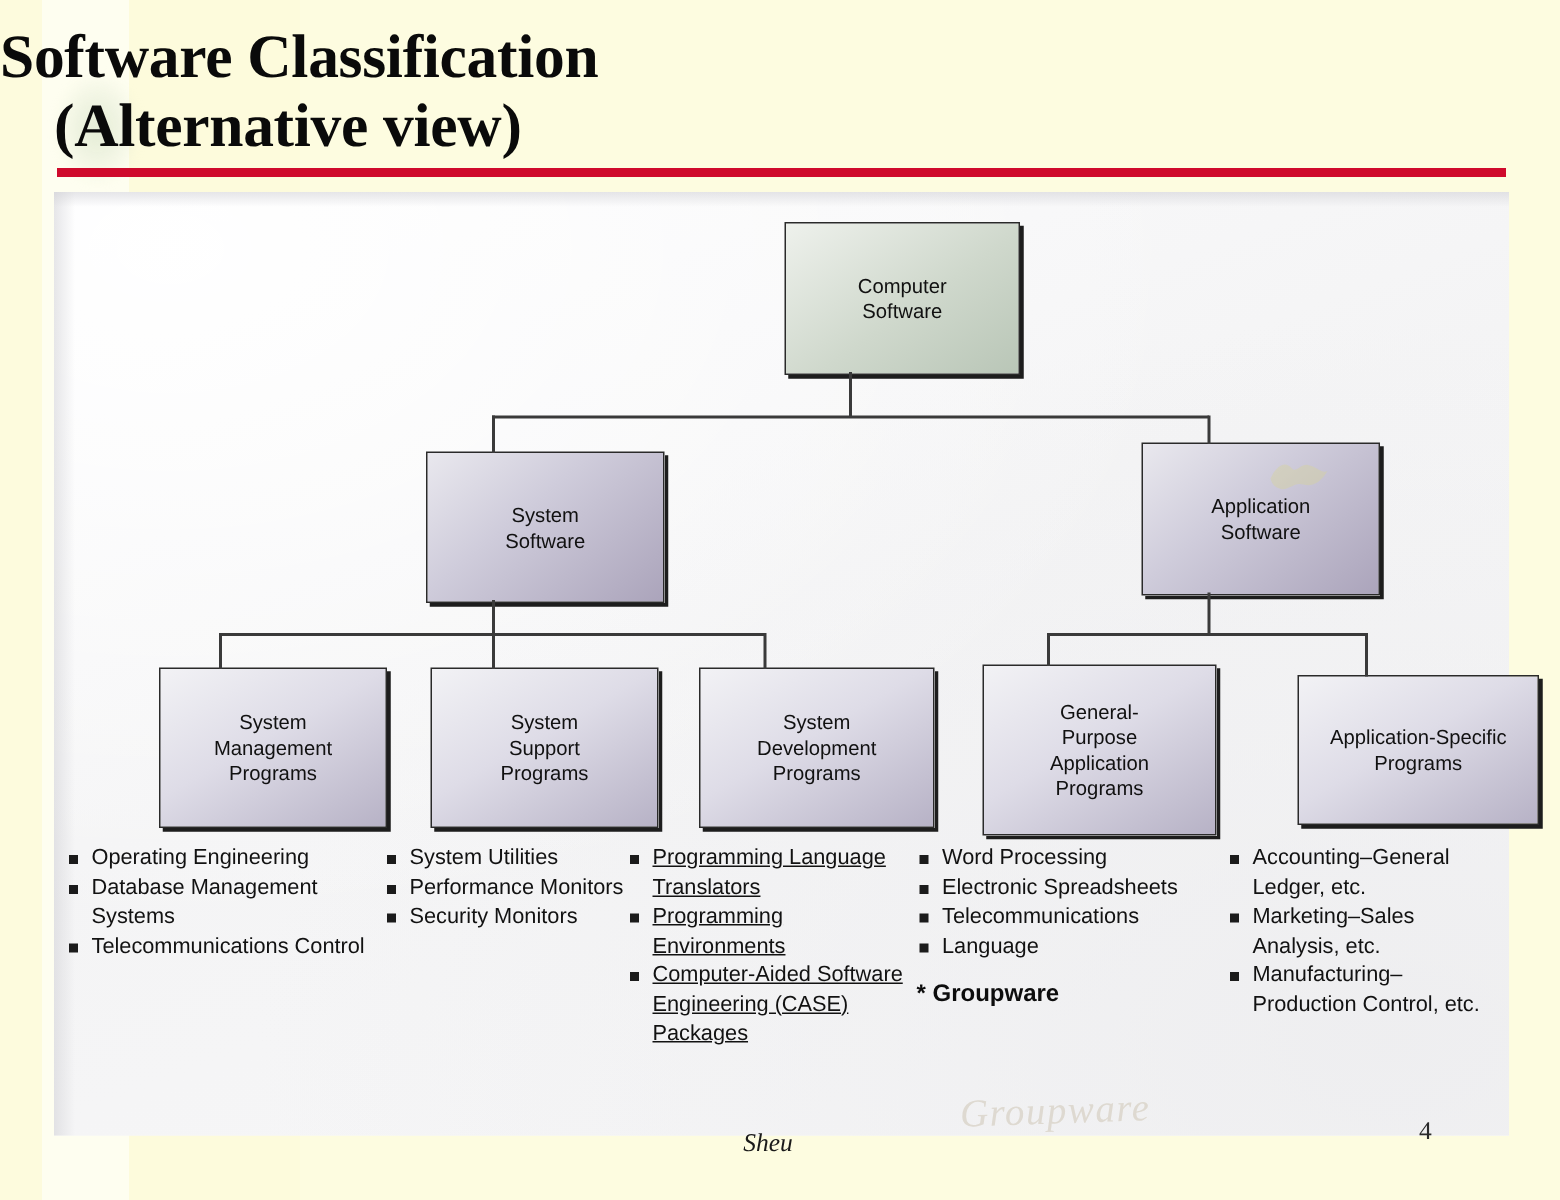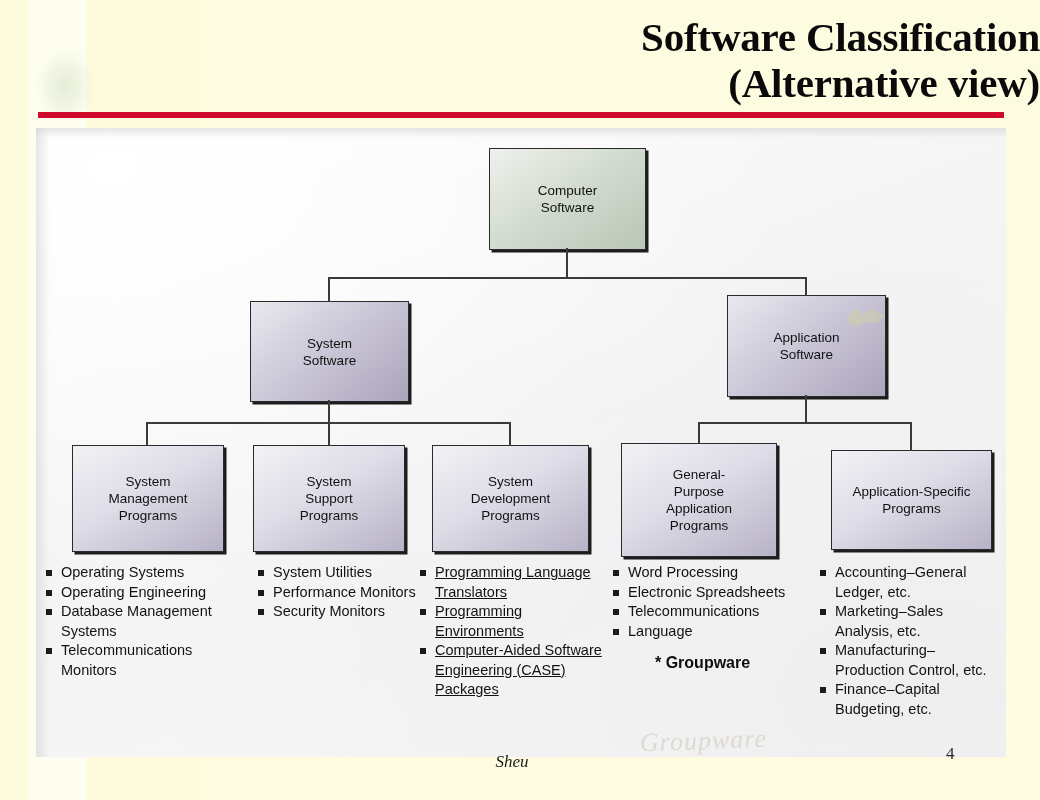--- a/index.html
+++ b/index.html
@@ -36,30 +36,30 @@
     background: radial-gradient(ellipse at 50% 50%, rgba(222,232,208,0.85), rgba(250,250,226,0) 72%);
     filter: blur(3px);
   }
 
   
   #title-block {
     position: absolute;
     left: 0;
     top: 14px;
     width: 1040px;
-    text-align: right;
+    text-align: left;
     font-family: "Liberation Serif", serif;
     font-weight: bold;
     font-size: 41px;
     line-height: 46px;
     color: #0a0a0a;
     letter-spacing: -0.2px;
   }
   #title-line1 { display:block; }
-  #title-line2 { display:block; }
+  #title-line2 { display:block;padding-left:36px; }
 
   #title-rule {
     position: absolute;
     left: 38px;
     top: 112px;
     width: 966px;
     height: 6px;
     background: #cf0a2c;
   }
 
@@ -92,20 +92,21 @@
     border: 1.5px solid #2a2a2a;
     box-shadow: 2.5px 2.5px 0 0 #1d1d1d;
     display: flex;
     align-items: center;
     justify-content: center;
     text-align: center;
     color: #111;
     font-size: 13.5px;
     line-height: 17px;
     font-family: "Liberation Sans", sans-serif;
+    margin-left: 34px;
   }
   .node span { display:block; }
 
   .node-root {
     background: linear-gradient(145deg, #eef1ec 0%, #cfd8cc 55%, #b9c6b7 100%);
   }
   .node-l2 {
     background: linear-gradient(140deg, #e9e8ee 0%, #cfccdb 40%, #aba4bb 100%);
   }
   .node-l3 {
@@ -152,21 +153,20 @@
     height: 6px;
     background: #1b1b1b;
   }
   .groupware {
     margin-top: 12px;
     font-weight: bold;
     font-size: 16px;
     color: #0d0d0d;
     position: relative;
     padding-left: 0;
-    margin-left: 44px;
   }
   #groupware-ghost {
     position: absolute;
     left: 640px;
     top: 726px;
     font-family: "Liberation Serif", serif;
     font-style: italic;
     font-size: 26px;
     color: #d8d2c6;
     opacity: 0.75;
@@ -288,24 +288,23 @@
 <div class="conn conn-v" style="left:146px; top:422px; height:24px;"></div>
 <div class="conn conn-v" style="left:328px; top:422px; height:24px;"></div>
 <div class="conn conn-v" style="left:509px; top:422px; height:24px;"></div>
 
 <div class="conn conn-v" style="left:805px; top:395px; height:27px;"></div>
 <div class="conn conn-h" style="left:698px; top:422px; width:213px;"></div>
 <div class="conn conn-v" style="left:698px; top:422px; height:22px;"></div>
 <div class="conn conn-v" style="left:910px; top:422px; height:29px;"></div>
 
 <div class="bullet-col" id="list-col-1" style="left:44px; top:563px; width:205px;">
-  <div class="bullet-item">Operating Systems</div>
   <div class="bullet-item">Operating Engineering</div>
   <div class="bullet-item">Database Management Systems</div>
-  <div class="bullet-item">Telecommunications Monitors</div>
+  <div class="bullet-item">Telecommunications Control</div>
 </div>
 
 <div class="bullet-col" id="list-col-2" style="left:256px; top:563px; width:160px;">
   <div class="bullet-item">System Utilities</div>
   <div class="bullet-item">Performance Monitors</div>
   <div class="bullet-item">Security Monitors</div>
 </div>
 
 <div class="bullet-col" id="list-col-3" style="left:418px; top:563px; width:188px;text-decoration:underline;">
   <div class="bullet-item">Programming Language Translators</div>
@@ -320,17 +319,16 @@
   <div class="bullet-item">Language</div>
   <div class="groupware">* Groupware</div>
 </div>
 
 <div id="groupware-ghost">Groupware</div>
 
 <div class="bullet-col" id="list-col-5" style="left:818px; top:563px; width:180px;">
   <div class="bullet-item">Accounting–General Ledger, etc.</div>
   <div class="bullet-item">Marketing–Sales Analysis, etc.</div>
   <div class="bullet-item">Manufacturing–Production Control, etc.</div>
-  <div class="bullet-item">Finance–Capital Budgeting, etc.</div>
 </div>
 
 <div id="footer-sheu">Sheu</div>
 <div id="page-number">4</div>
 
 </body></html>

